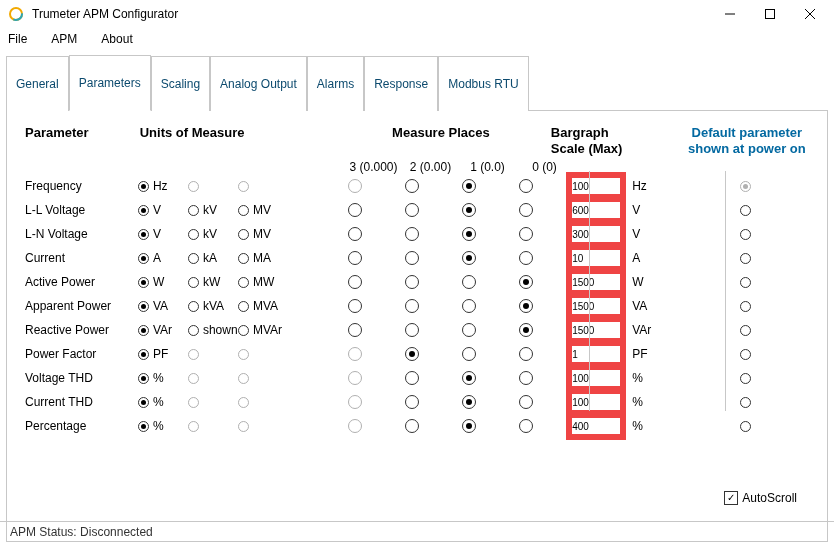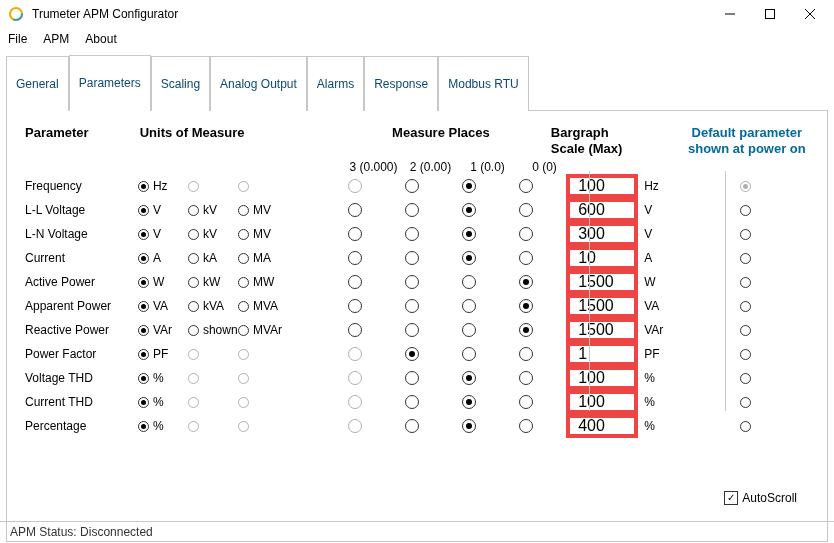--- a/index.html
+++ b/index.html
@@ -30,21 +30,21 @@
     width: 40px; height: 28px;
     display: flex; align-items: center; justify-content: center;
     font-size: 14px;
     color:#000;
   }
   .menubar {
     height: 22px;
     display: flex;
     align-items: center;
     padding: 0 8px;
-    gap: 16px;
+    gap: 24px;
   }
   .menubar span { cursor: default; }
   .tabs {
     display: flex;
     align-items: flex-end;
     padding: 4px 6px 0 6px;
     gap: 0;
     position: relative;
   }
   .tab {
@@ -165,23 +165,23 @@
     display: flex;
     align-items: center;
     width: 140px;
     padding-left:12px;
     gap:6px;
     box-sizing:border-box;
   }
   .bar-input {
     width: 48px;
     height: 16px;
-    border: 4px solid #ef4444;
-    font-size: 16px;
-    padding: 0 8px;
+    border: 6px solid #ef4444;
+    font-size: 10px;
+    padding: 0 0;
   }
   .bar-unit { font-size:12px; }
   .def-group {
     width:130px;
     display:flex;
     justify-content:center;
     align-items:center;
     box-sizing:border-box;
   }
   .autoscroll {

